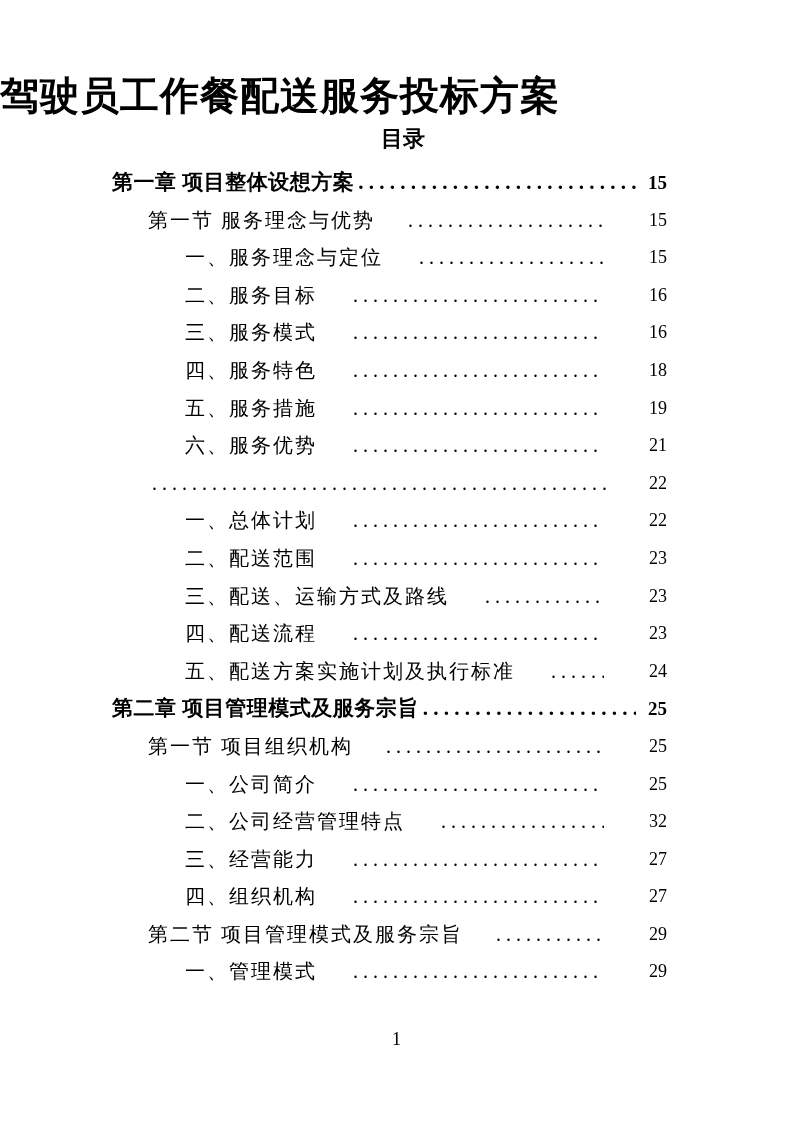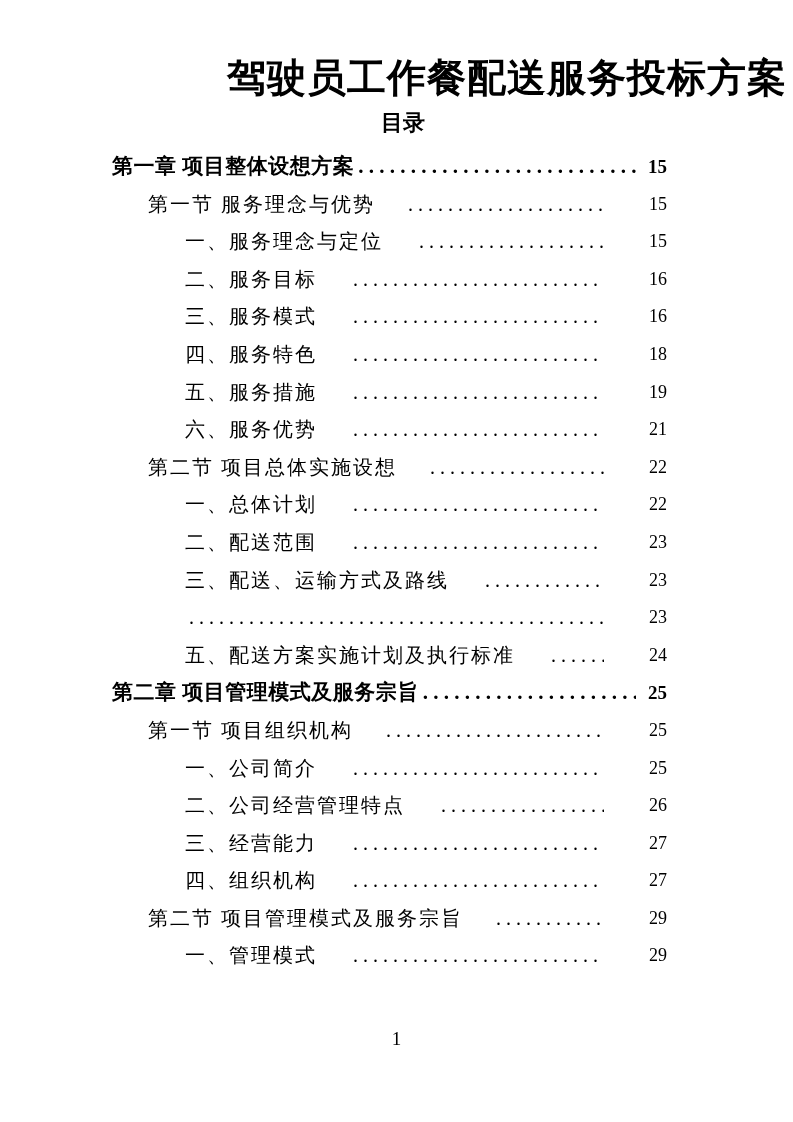--- a/index.html
+++ b/index.html
@@ -11,23 +11,23 @@
     position: relative;
     width: 793px;
     height: 1122px;
     margin: 0 auto;
     background: #ffffff;
     color: #000000;
     font-family: "Liberation Serif", "DejaVu Serif", serif;
     overflow: hidden;
   }
   .doc-title {
-    margin: 6px;
-    padding-top: 48px;
-    text-align: right;
+    margin: 0;
+    padding-top: 72px;
+    text-align: left;
     font-size: 39px;
     line-height: 48px;
     font-weight: bold;
     letter-spacing: 1px;
   }
   .toc-heading {
     margin: 4px 8px 0 0;
     text-align: center;
     font-size: 22px;
     line-height: 30px;
@@ -140,21 +140,20 @@
     <span class="entry-page">19</span>
   </div>
 
   <div class="toc-entry item">
     <span class="entry-label">六、服务优势</span>
     <span class="leader"></span>
     <span class="entry-page">21</span>
   </div>
 
   <div class="toc-entry section">
-    <span class="entry-label">第二节 项目总体实施设想</span>
     <span class="leader"></span>
     <span class="entry-page">22</span>
   </div>
 
   <div class="toc-entry item">
     <span class="entry-label">一、总体计划</span>
     <span class="leader"></span>
     <span class="entry-page">22</span>
   </div>
 
@@ -164,20 +163,21 @@
     <span class="entry-page">23</span>
   </div>
 
   <div class="toc-entry item">
     <span class="entry-label">三、配送、运输方式及路线</span>
     <span class="leader"></span>
     <span class="entry-page">23</span>
   </div>
 
   <div class="toc-entry item">
+    <span class="entry-label">四、配送流程</span>
     <span class="leader"></span>
     <span class="entry-page">23</span>
   </div>
 
   <div class="toc-entry item">
     <span class="entry-label">五、配送方案实施计划及执行标准</span>
     <span class="leader"></span>
     <span class="entry-page">24</span>
   </div>
 
@@ -195,21 +195,21 @@
 
   <div class="toc-entry item">
     <span class="entry-label">一、公司简介</span>
     <span class="leader"></span>
     <span class="entry-page">25</span>
   </div>
 
   <div class="toc-entry item">
     <span class="entry-label">二、公司经营管理特点</span>
     <span class="leader"></span>
-    <span class="entry-page">26</span>
+    <span class="entry-page">32</span>
   </div>
 
   <div class="toc-entry item">
     <span class="entry-label">三、经营能力</span>
     <span class="leader"></span>
     <span class="entry-page">27</span>
   </div>
 
   <div class="toc-entry item">
     <span class="entry-label">四、组织机构</span>

